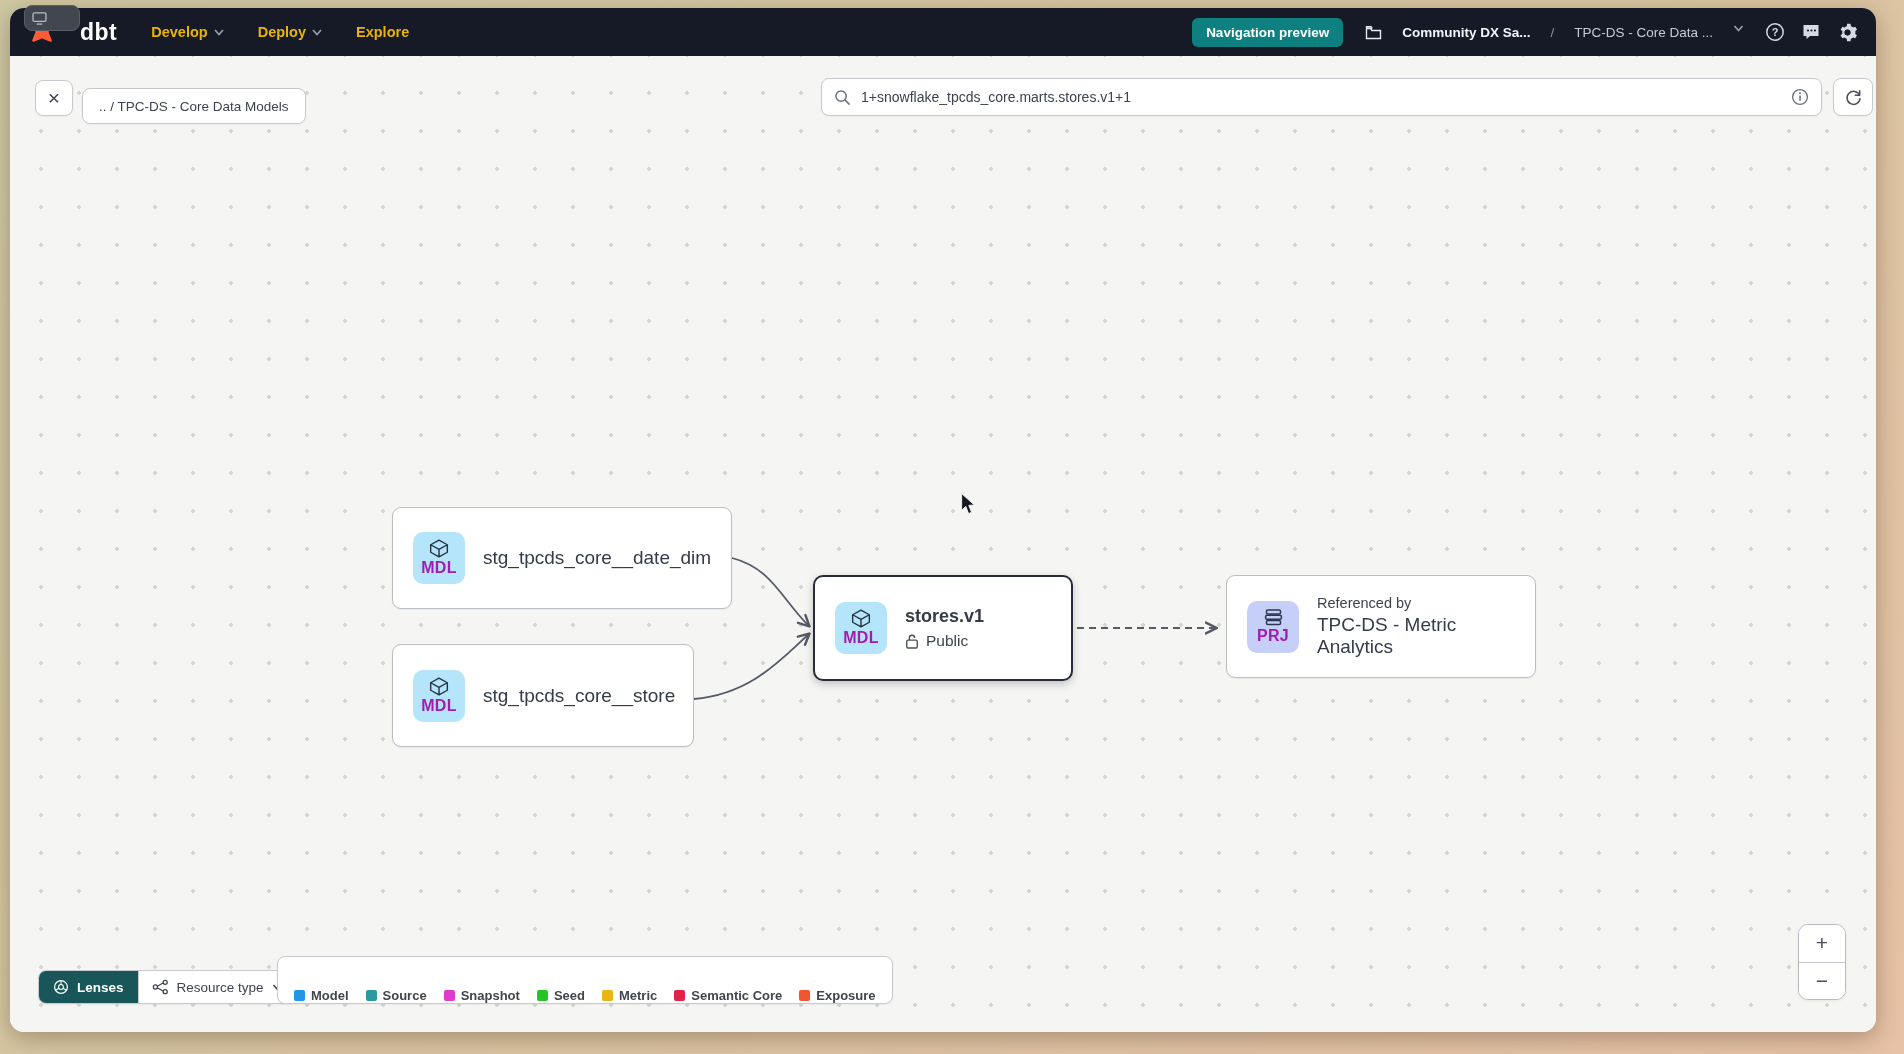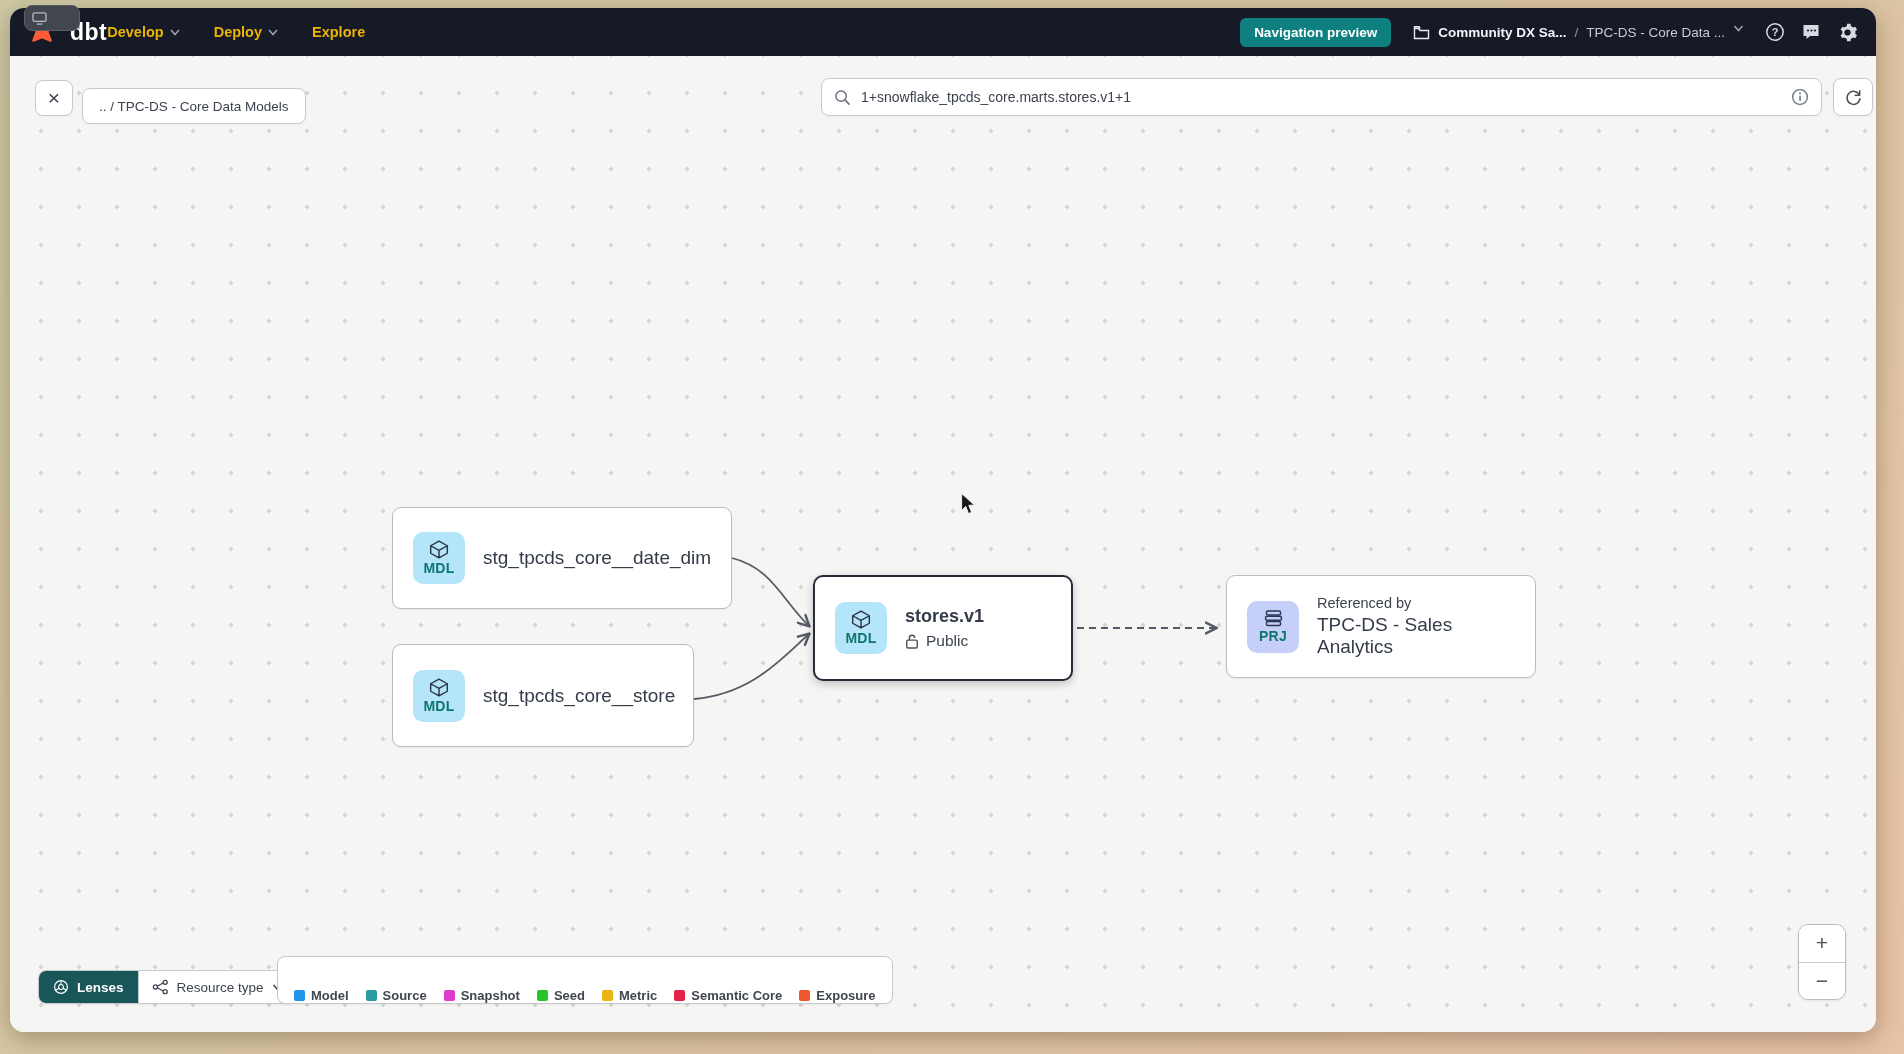--- a/index.html
+++ b/index.html
@@ -8,28 +8,28 @@
   body { background:linear-gradient(140deg,#cfc9a4 0%,#d8c6a2 45%,#e8c2a6 100%); position:relative; }
 
   
   .app-window { position:absolute; left:10px; top:8px; width:1866px; height:1024px;
     border-radius:14px; overflow:hidden; background:#f5f5f3;
     box-shadow:0 6px 24px rgba(60,40,20,.35); }
 
   
   .navbar { position:absolute; left:0; top:0; width:100%; height:48px; background:#151a26;
     display:flex; align-items:center; padding:0 18px; color:#f2f4f7; }
-  .logo-wrap { display:flex; align-items:center; gap:14px; }
+  .logo-wrap { display:flex; align-items:center; gap:24px; margin-right:34px; }
   .logo-text { font-size:23px; font-weight:700; color:#fff; letter-spacing:.5px; }
   .nav-menu { display:flex; align-items:center; gap:6px; font-size:14.5px; font-weight:600;
     color:#eab308; margin-right:34px; cursor:pointer; }
   .nav-spacer { flex:1; }
   .preview-badge { background:#0f8080; color:#fff; font-size:13.5px; font-weight:600;
     padding:7px 14px; border-radius:6px; margin-right:22px; white-space:nowrap; }
-  .crumb { display:flex; align-items:flex-start; gap:8px; font-size:13.5px; white-space:nowrap; }
+  .crumb { display:flex; align-items:flex-start; gap:20px; font-size:13.5px; white-space:nowrap; }
   .crumb-project { font-weight:700; color:#f2f4f7; }
   .crumb-sep { color:#8b93a2; }
   .crumb-page { color:#c6cbd6; font-weight:400; }
   .nav-icons { display:flex; align-items:center; gap:14px; margin-left:20px; }
   .nav-icon { width:22px; height:22px; display:flex; align-items:center; justify-content:center; cursor:pointer; }
 
   
   .canvas { position:absolute; left:0; top:48px; width:1866px; height:976px; background:#f5f5f3;
     background-image:radial-gradient(#d5d5d1 1.6px, transparent 1.6px);
     background-size:38px 38px; background-position:12px 18px; }
@@ -51,21 +51,21 @@
 
   
   .node { position:absolute; background:#fff; border:1px solid #b9bdc4; border-radius:9px;
     display:flex; align-items:center; padding:0 20px; gap:18px; cursor:pointer;
     box-shadow:0 1px 2px rgba(0,0,0,.05); }
   .node.selected { border:2px solid #272c38; box-shadow:0 3px 8px rgba(0,0,0,.22); border-radius:10px; }
   .node-badge { width:52px; height:52px; border-radius:10px; display:flex; flex-direction:column;
     align-items:center; justify-content:center; gap:1px; flex:0 0 auto; }
   .badge-mdl { background:#b5e5fb; }
   .badge-prj { background:#c6cff7; }
-  .node-badge span { font-size:14px; font-weight:700; color:#0f766e; letter-spacing:.3px; }
+  .node-badge span { font-size:16px; font-weight:700; color:#a21caf; letter-spacing:.3px; }
   .node-label { font-size:19px; color:#343b49; }
   .node-title { font-size:18px; color:#343b49; font-weight:600; }
   .node-access { display:flex; align-items:center; gap:7px; font-size:15.5px; color:#3c424e; margin-top:5px; }
   .node-sub { font-size:14.5px; color:#3c424e; }
   .node-big { font-size:19px; color:#343b49; margin-top:3px; }
 
   #node-date-dim { left:382px; top:451px; width:340px; height:102px; }
   #node-store    { left:382px; top:588px; width:302px; height:103px; }
   #node-stores   { left:803px; top:519px; width:260px; height:106px; }
   #node-prj      { left:1216px; top:519px; width:310px; height:103px; }
@@ -245,21 +245,21 @@
       <div class="node-badge badge-prj">
         <svg width="21" height="18" viewBox="0 0 24 20">
           <rect x="4" y="2" width="16" height="4.5" rx="1.5" fill="none" stroke="#2b3752" stroke-width="1.7"></rect>
           <rect x="3" y="8" width="18" height="4.5" rx="1.5" fill="none" stroke="#2b3752" stroke-width="1.7"></rect>
           <rect x="4" y="14" width="16" height="4.5" rx="1.5" fill="none" stroke="#2b3752" stroke-width="1.7"></rect>
         </svg>
         <span>PRJ</span>
       </div>
       <div>
         <div class="node-sub">Referenced by</div>
-        <div class="node-big">TPC-DS - Sales Analytics</div>
+        <div class="node-big">TPC-DS - Metric Analytics</div>
       </div>
     </div>
 
     <div class="lens-group">
       <div class="lens-seg">
         <svg width="16" height="16" viewBox="0 0 20 20">
           <circle cx="10" cy="10" r="8" fill="none" stroke="#fff" stroke-width="1.5"></circle>
           <circle cx="10" cy="10" r="3" fill="none" stroke="#fff" stroke-width="1.3"></circle>
           <line x1="10" y1="2" x2="10" y2="7" stroke="#fff" stroke-width="1.3"></line>
           <line x1="3.2" y1="14" x2="7.5" y2="11.5" stroke="#fff" stroke-width="1.3"></line>

